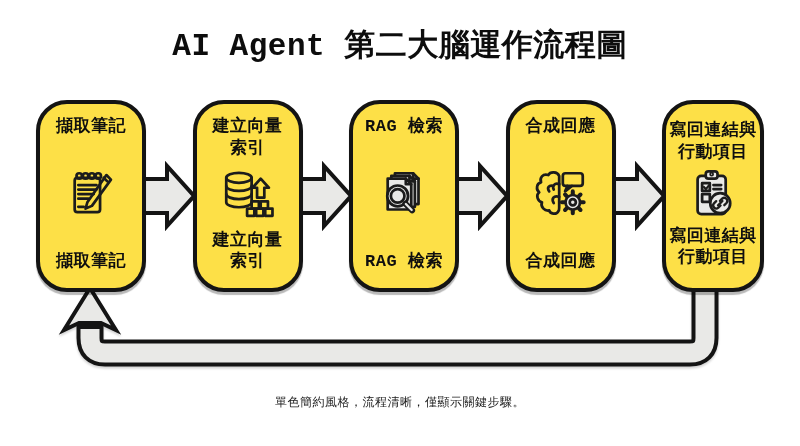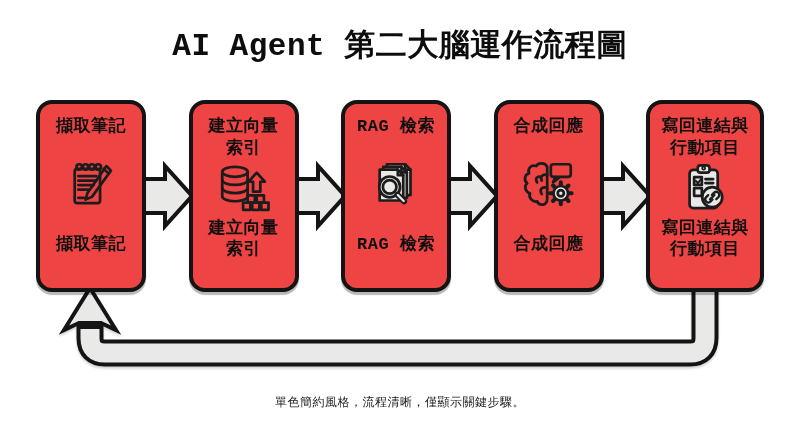--- a/index.html
+++ b/index.html
@@ -12,26 +12,26 @@
     font-size:31px;font-weight:800;letter-spacing:.5px;color:#0d0d0d;
   }
   .loop-svg{position:absolute;left:0;top:0;z-index:0;filter:drop-shadow(0 2px 1px rgba(0,0,0,.18));}
   .flow{
     position:absolute;top:100px;left:36px;width:728px;height:192px;
     display:flex;justify-content:space-between;align-items:stretch;z-index:1;
   }
   .node{
     position:relative;z-index:2;box-sizing:border-box;
     width:110px;height:192px;flex:0 0 auto;
-    background:#ef4444;border:4px solid #141414;border-radius:16px;
+    background:#fde047;border:4px solid #141414;border-radius:31px;
     box-shadow:0 3px 1px rgba(0,0,0,.28);
     display:flex;flex-direction:column;justify-content:space-between;align-items:center;
-    padding:12px 3px 32px;
+    padding:12px 3px 15px;
   }
-  .node.wide{width:118px;}
+  .node.wide{width:102px;justify-content:center;}
   .node-label{
     font-size:17px;font-weight:700;line-height:1.28;text-align:center;
     white-space:pre-line;letter-spacing:.5px;color:#0f0f0f;
   }
   .icon-wrap{height:62px;display:flex;align-items:center;justify-content:center;}
   .block-arrow{flex:0 0 auto;align-self:center;width:52px;height:100px;margin:0 -5px;z-index:1;}
   .caption{
     position:absolute;top:394px;left:0;width:100%;text-align:center;
     font-size:12px;color:#1a1a1a;letter-spacing:.5px;
   }

